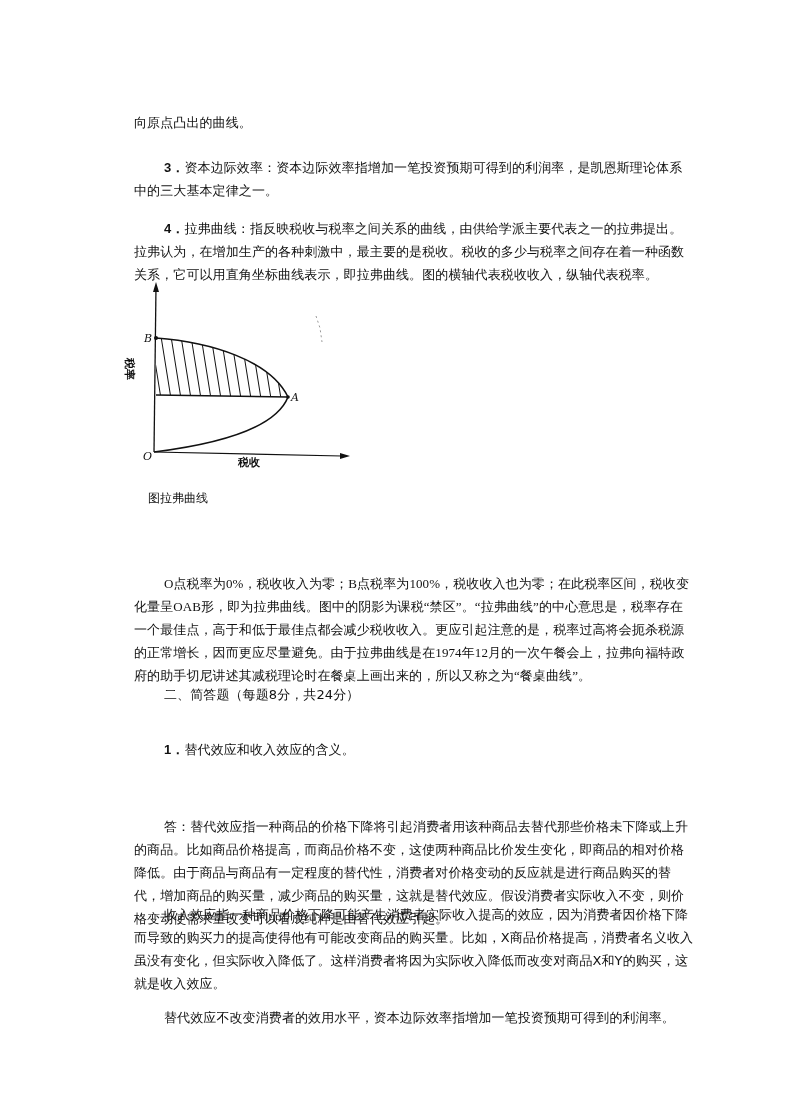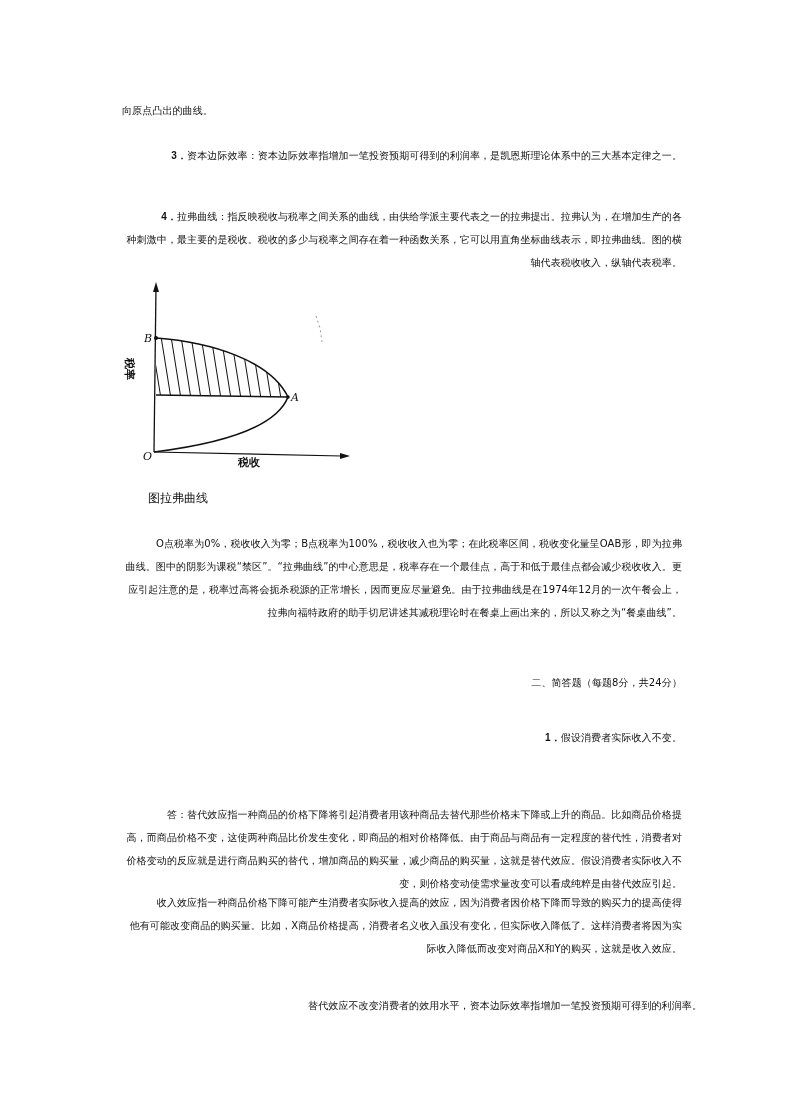--- a/index.html
+++ b/index.html
@@ -1,19 +1,19 @@
 <!DOCTYPE html>
 <html><head>
 <meta charset="utf-8">
 <style>
   html, body { margin: 0; padding: 0; background: #ffffff; }
   body { width: 790px; height: 1119px; position: relative; overflow: hidden;
          font-family: "DejaVu Sans", "Liberation Sans", sans-serif; color: #111; }
-  .p { position: absolute; left: 118px; width: 560px; font-size: 10px; line-height: 23px; margin: 4px; letter-spacing: 0.1px; }
-  .ind { text-indent: 30px; text-align: right; }
+  .p { position: absolute; left: 118px; width: 560px; font-size: 13px; line-height: 23px; margin: 16px; letter-spacing: 0.1px; }
+  .ind { text-indent: 30px; }
   .num { font-weight: bold; font-family: "Liberation Sans", sans-serif; }
   #figure { position: absolute; left: 110px; top: 280px; width: 260px; height: 200px; }
   .caption { position: absolute; left: 148px; top: 490px; font-size: 12px; }
 </style>
 </head>
 <body>
 
 <p class="p" style="top:95px;">向原点凸出的曲线。</p>
 
 <p class="p ind" style="top:140px;"><span class="num">3．</span><span>资本边际效率：资本边际效率指增加一笔投资预期可得到的利润率，是凯恩斯理论体系中的三大基本定律之一。</span></p>
@@ -62,23 +62,23 @@
     <text x="34" y="62" font-family="DejaVu Serif, serif" font-style="italic" font-size="11" fill="#111">B</text>
     <text x="181" y="121" font-family="DejaVu Serif, serif" font-style="italic" font-size="11" fill="#111">A</text>
     <text x="33" y="180" font-family="DejaVu Serif, serif" font-style="italic" font-size="11" fill="#111">O</text>
     <text x="128" y="186" font-size="11" font-weight="bold" fill="#111">税收</text>
     <text x="0" y="0" font-size="11" font-weight="bold" fill="#111" transform="translate(16,78) rotate(90)">税率</text>
   </svg>
 </div>
 
 <div class="caption">图拉弗曲线</div>
 
-<p class="p ind" style="top:528px;">O点税率为0%，税收收入为零；B点税率为100%，税收收入也为零；在此税率区间，税收变化量呈OAB形，即为拉弗曲线。图中的阴影为课税“禁区”。“拉弗曲线”的中心意思是，税率存在一个最佳点，高于和低于最佳点都会减少税收收入。更应引起注意的是，税率过高将会扼杀税源的正常增长，因而更应尽量避免。由于拉弗曲线是在1974年12月的一次午餐会上，拉弗向福特政府的助手切尼讲述其减税理论时在餐桌上画出来的，所以又称之为“餐桌曲线”。</p>
+<p class="p ind" style="top:556px;font-family:Liberation Serif, serif;">O点税率为0%，税收收入为零；B点税率为100%，税收收入也为零；在此税率区间，税收变化量呈OAB形，即为拉弗曲线。图中的阴影为课税“禁区”。“拉弗曲线”的中心意思是，税率存在一个最佳点，高于和低于最佳点都会减少税收收入。更应引起注意的是，税率过高将会扼杀税源的正常增长，因而更应尽量避免。由于拉弗曲线是在1974年12月的一次午餐会上，拉弗向福特政府的助手切尼讲述其减税理论时在餐桌上画出来的，所以又称之为“餐桌曲线”。</p>
 
 <p class="p ind" style="top:667px;">二、简答题（每题8分，共24分）</p>
 
-<p class="p ind" style="top:722px;"><span class="num">1．</span><span>假设消费者实际收入不变。</span></p>
+<p class="p ind" style="top:722px;"><span class="num">1．</span><span>替代效应和收入效应的含义。</span></p>
 
 <p class="p ind" style="top:799px;">答：替代效应指一种商品的价格下降将引起消费者用该种商品去替代那些价格未下降或上升的商品。比如商品价格提高，而商品价格不变，这使两种商品比价发生变化，即商品的相对价格降低。由于商品与商品有一定程度的替代性，消费者对价格变动的反应就是进行商品购买的替代，增加商品的购买量，减少商品的购买量，这就是替代效应。假设消费者实际收入不变，则价格变动使需求量改变可以看成纯粹是由替代效应引起。</p>
 
 <p class="p ind" style="top:887px;">收入效应指一种商品价格下降可能产生消费者实际收入提高的效应，因为消费者因价格下降而导致的购买力的提高使得他有可能改变商品的购买量。比如，X商品价格提高，消费者名义收入虽没有变化，但实际收入降低了。这样消费者将因为实际收入降低而改变对商品X和Y的购买，这就是收入效应。</p>
 
 <p class="p ind" style="top:990px; width:580px;">替代效应不改变消费者的效用水平，资本边际效率指增加一笔投资预期可得到的利润率。</p>
 
 </body></html>

